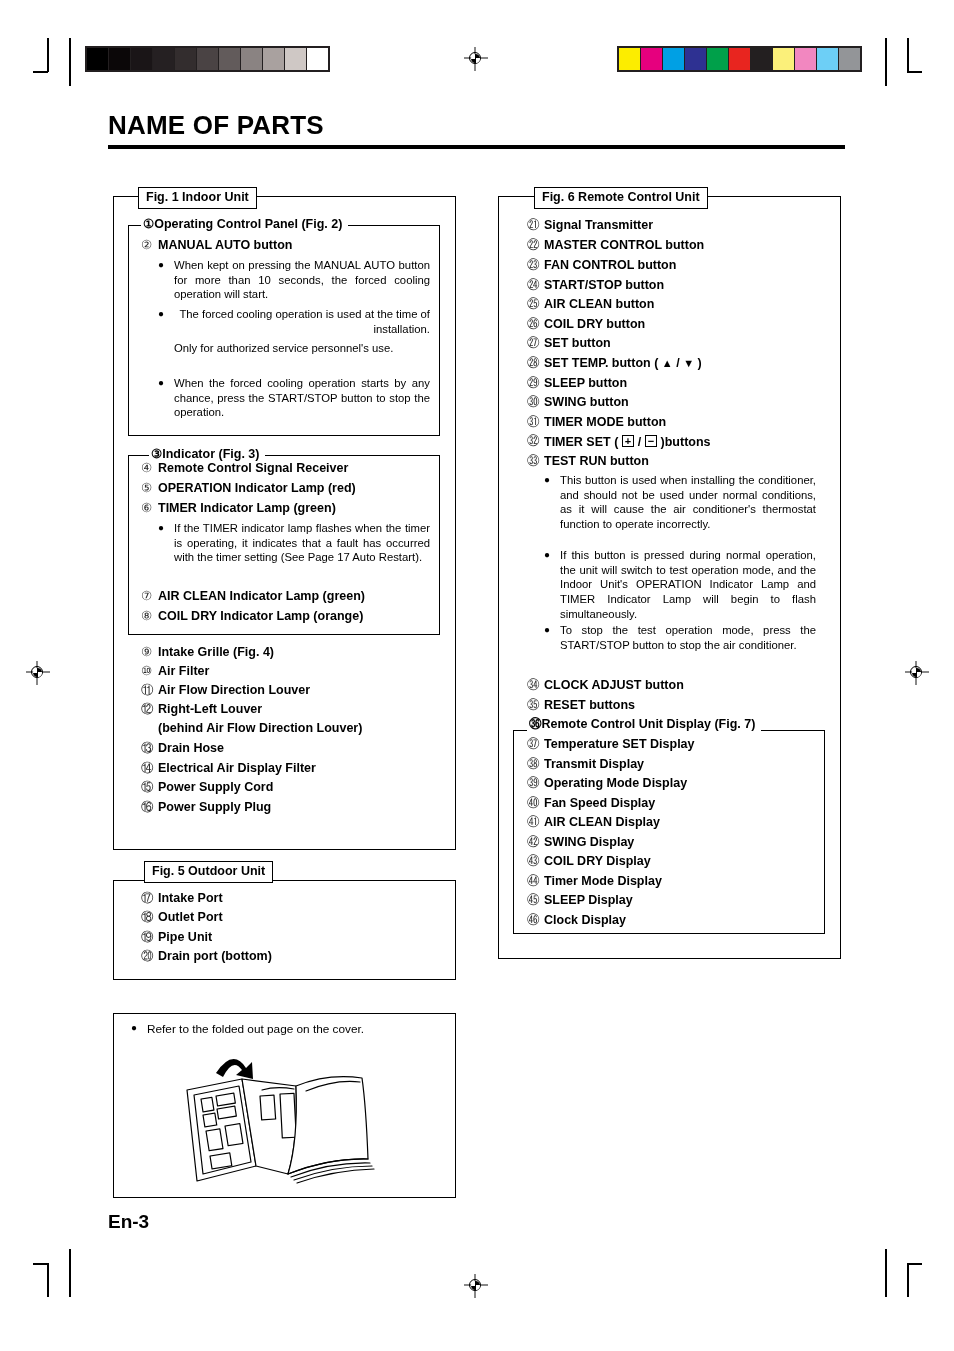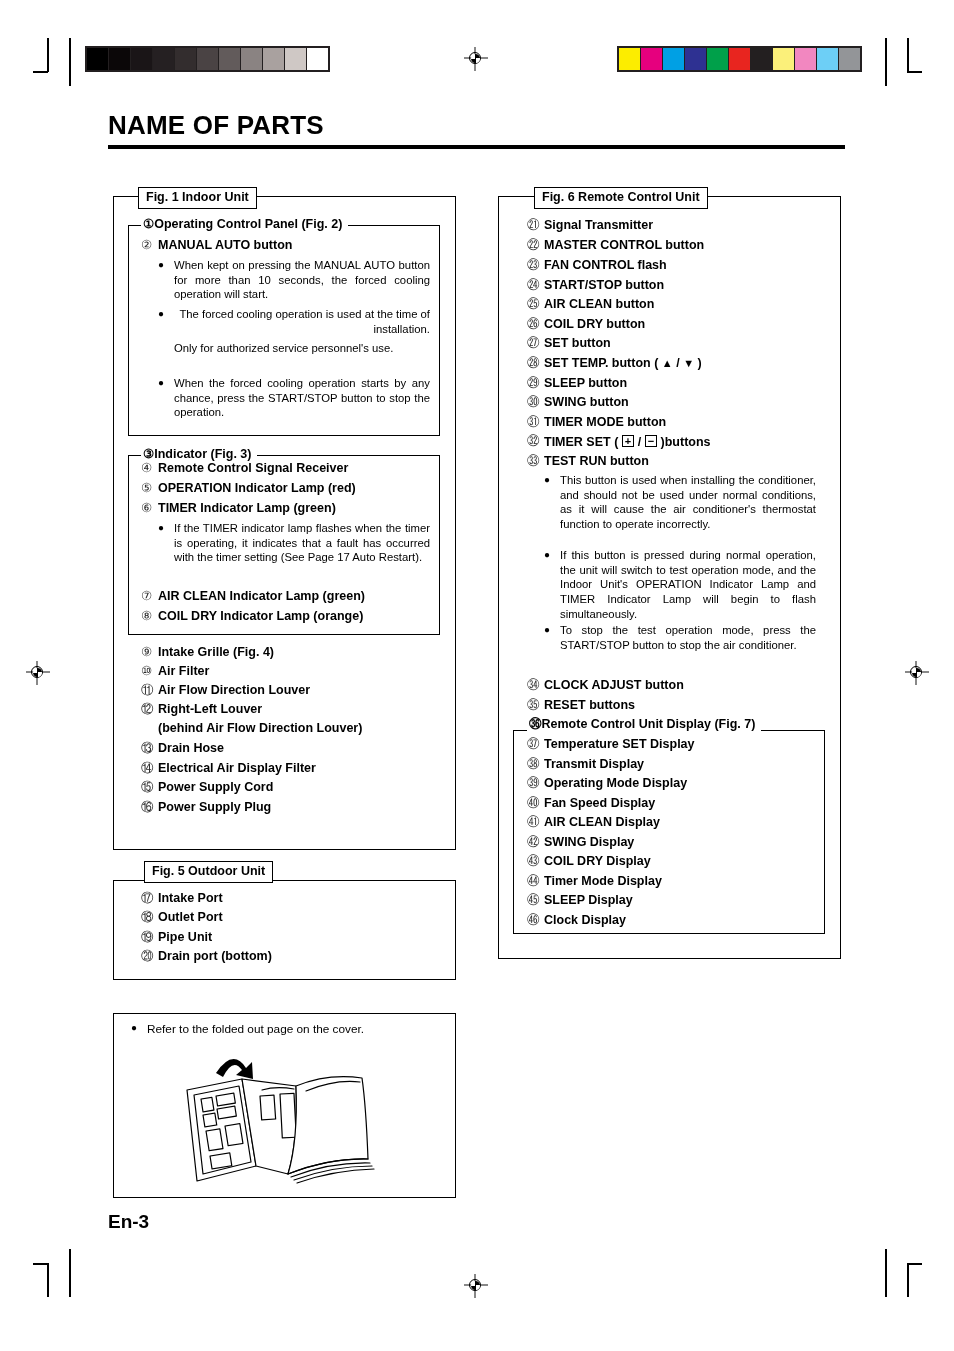--- a/index.html
+++ b/index.html
@@ -278,21 +278,21 @@
 </div>
 <div class="bullet" style="left:174px; top:341px; width:256px;align-items:center;">
   <span class="body">Only for authorized service personnel's use.</span>
 </div>
 <div class="bullet" style="left:158px; top:376px; width:272px;">
   <span class="dot">●</span>
   <span class="body">When the forced cooling operation starts by any chance, press the START/STOP button to stop the operation.</span>
 </div>
 
 <div class="frame-thin" style="left:128px; top:455px; width:312px; height:180px;"></div>
-<div class="inline-label" style="left:141px; top:448px;">
+<div class="inline-label" style="left:149px; top:448px;">
   <span class="num">③</span><span>Indicator (Fig. 3)</span>
 </div>
 
 <div class="item" style="left:141px; top:462px;">
   <span class="num">④</span>
   <span class="txt">Remote Control Signal Receiver</span>
 </div>
 <div class="item" style="left:141px; top:482px;">
   <span class="num">⑤</span>
   <span class="txt">OPERATION Indicator Lamp (red)</span>
@@ -378,21 +378,21 @@
 <div class="item" style="left:527px; top:219px;">
   <span class="num">㉑</span>
   <span class="txt">Signal Transmitter</span>
 </div>
 <div class="item" style="left:527px; top:239px;">
   <span class="num">㉒</span>
   <span class="txt">MASTER CONTROL button</span>
 </div>
 <div class="item" style="left:527px; top:259px;">
   <span class="num">㉓</span>
-  <span class="txt">FAN CONTROL flash</span>
+  <span class="txt">FAN CONTROL button</span>
 </div>
 <div class="item" style="left:527px; top:279px;">
   <span class="num">㉔</span>
   <span class="txt">START/STOP button</span>
 </div>
 <div class="item" style="left:527px; top:298px;">
   <span class="num">㉕</span>
   <span class="txt">AIR CLEAN button</span>
 </div>
 <div class="item" style="left:527px; top:318px;">

